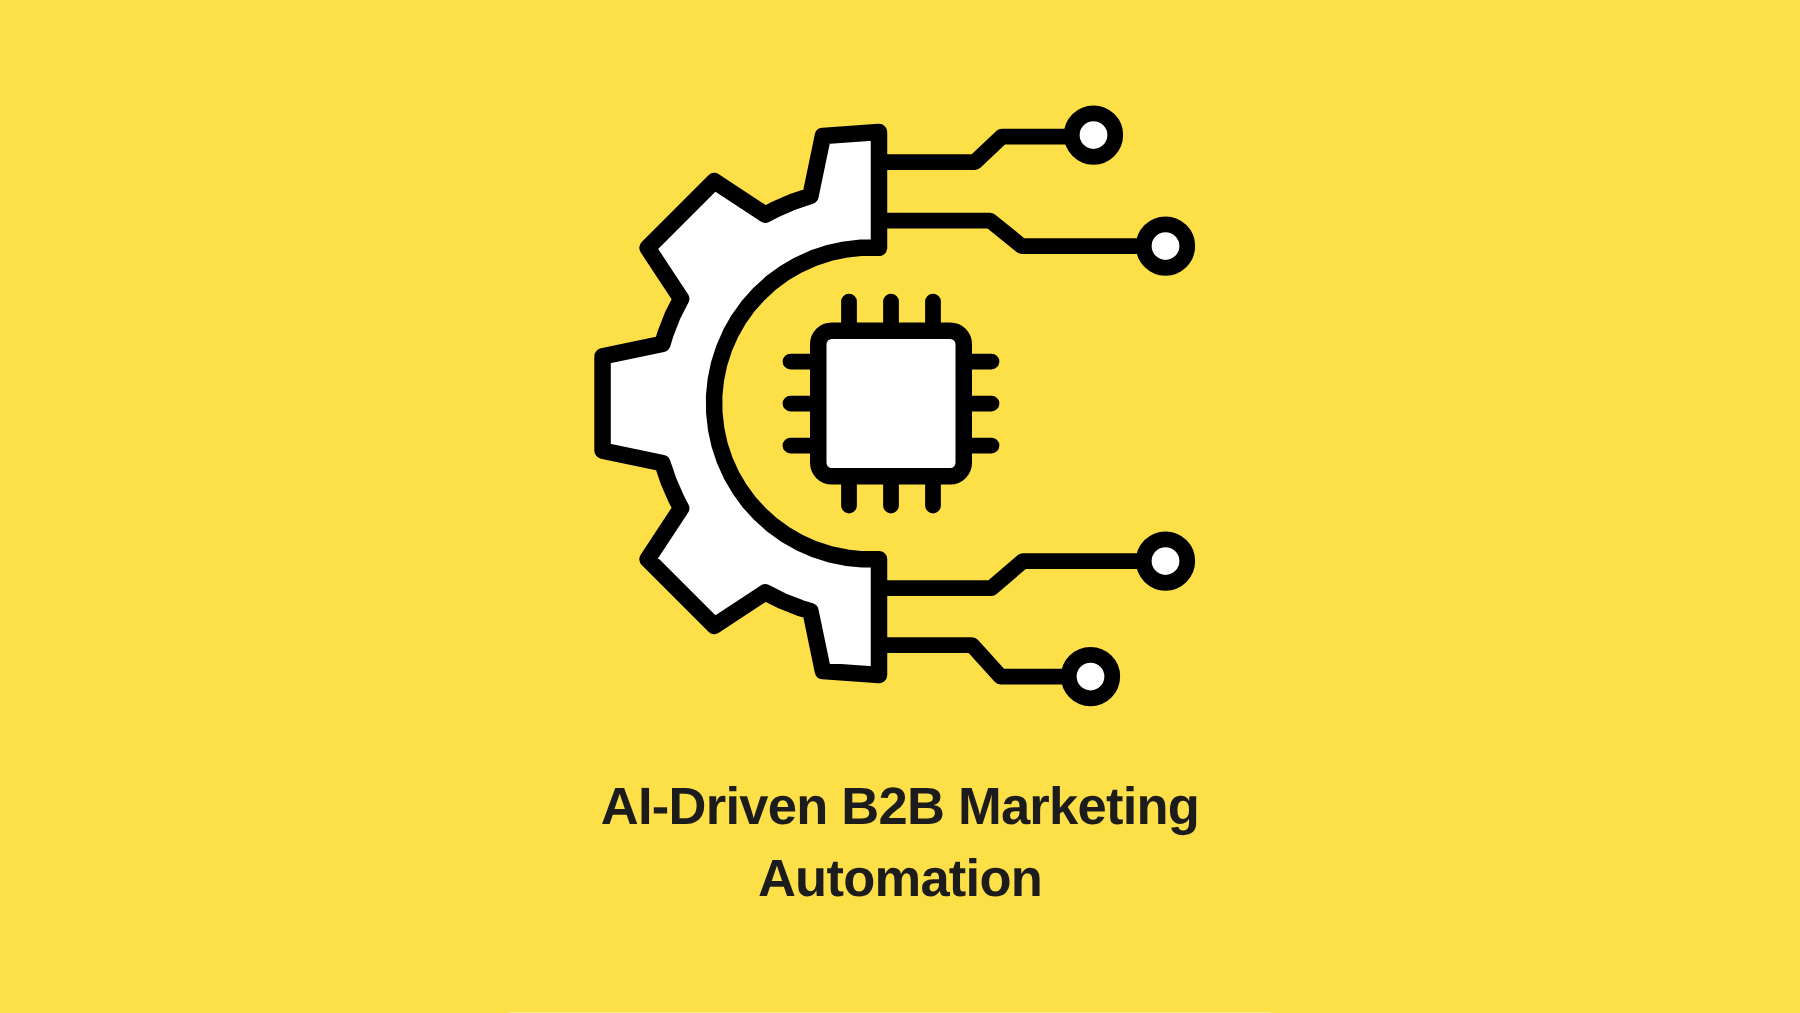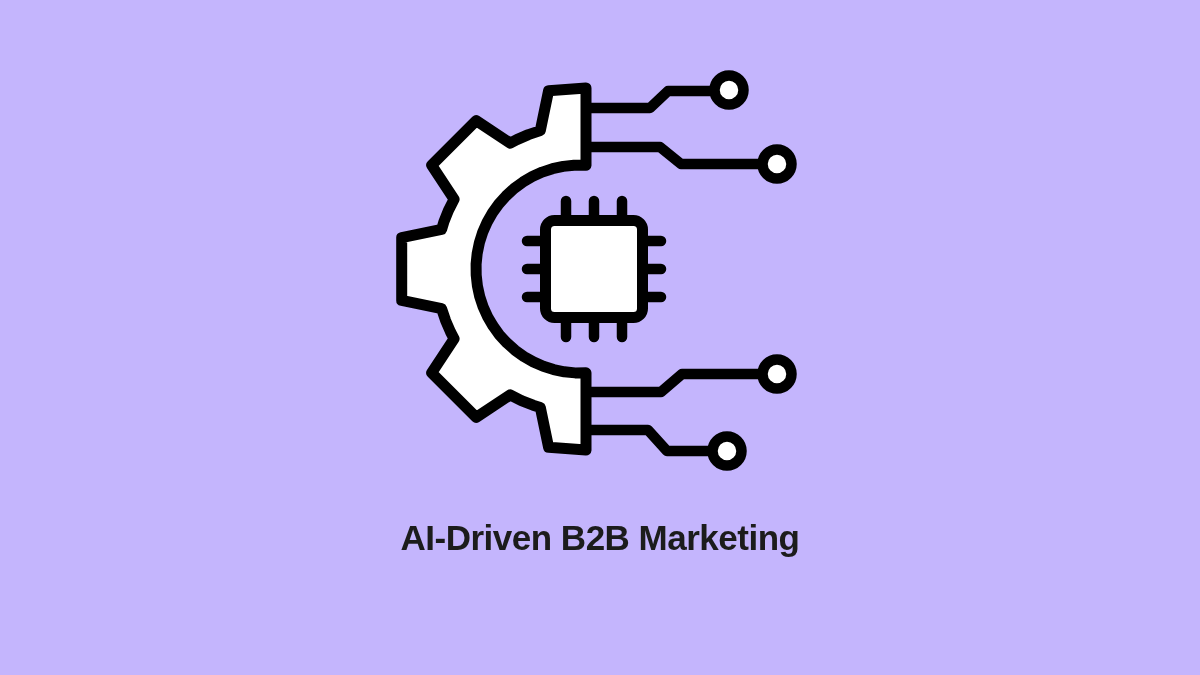--- a/index.html
+++ b/index.html
@@ -36,21 +36,21 @@
     line-height: 48px;
     letter-spacing: -0.5px;
   }
   .caption .line {
     display: block;
   }
 </style>
 </head>
 <body>
 
-<div class="canvas" style="background: #c4b5fd;">
+<div class="canvas" style="background: #fde047;">
 
   <svg class="icon" viewBox="0 0 1200 675" aria-hidden="true">
     <g id="icon-root" fill="none" stroke="#000000" stroke-linejoin="round">
 
       <path id="gear-path" fill="#ffffff" stroke-width="11" d="M 586 88 L 548.6 90.7 L 540.3 130.6 L 528.4 134.6 L 516.9 139.6 L 510.2 143.1 L 476.2 120.7 L 431.7 165.2 L 454.1 199.2 L 448.4 210.4 L 443.8 222.1 L 441.6 229.3 L 401.7 237.6 L 401.7 300.4 L 441.6 308.7 L 445.6 320.6 L 450.6 332.1 L 454.1 338.8 L 431.7 372.8 L 476.2 417.3 L 510.2 394.9 L 521.4 400.6 L 533.1 405.2 L 540.3 407.4 L 548.6 447.3 L 586 450 L 586.0 372.8 L 575.1 372.9 L 564.3 371.8 L 553.6 369.6 L 543.3 366.3 L 533.3 361.9 L 523.8 356.5 L 515.0 350.2 L 506.9 342.9 L 499.5 334.9 L 493.1 326.1 L 487.6 316.7 L 483.1 306.8 L 479.7 296.5 L 477.4 285.8 L 476.2 275.0 L 476.1 264.1 L 477.2 253.3 L 479.4 242.6 L 482.7 232.3 L 487.1 222.3 L 492.5 212.8 L 498.8 204.0 L 506.1 195.9 L 514.1 188.5 L 522.9 182.1 L 532.3 176.6 L 542.2 172.1 L 552.5 168.7 L 563.2 166.4 L 574.0 165.2 L 584.9 165.1 L 586.0 165.2 Z"></path>
 
       <g stroke-width="10.5" stroke-linecap="butt">
         <path d="M586 108 H650 L668 91 H712"></path>
         <path d="M586 147 H660 L681 164 H759"></path>
         <path d="M586 392 H661 L682 374 H759"></path>
@@ -79,15 +79,16 @@
           <path d="M642 269 H661"></path>
           <path d="M642 297 H661"></path>
         </g>
         <rect x="545.5" y="220.5" width="97" height="97" rx="9" fill="#ffffff" stroke-width="11"></rect>
       </g>
     </g>
   </svg>
 
   <h1 class="caption" style="color: rgb(28, 28, 28);">
     <span class="line">AI-Driven B2B Marketing</span>
+    <span class="line">Automation</span>
   </h1>
 
 </div>
 
 </body></html>

